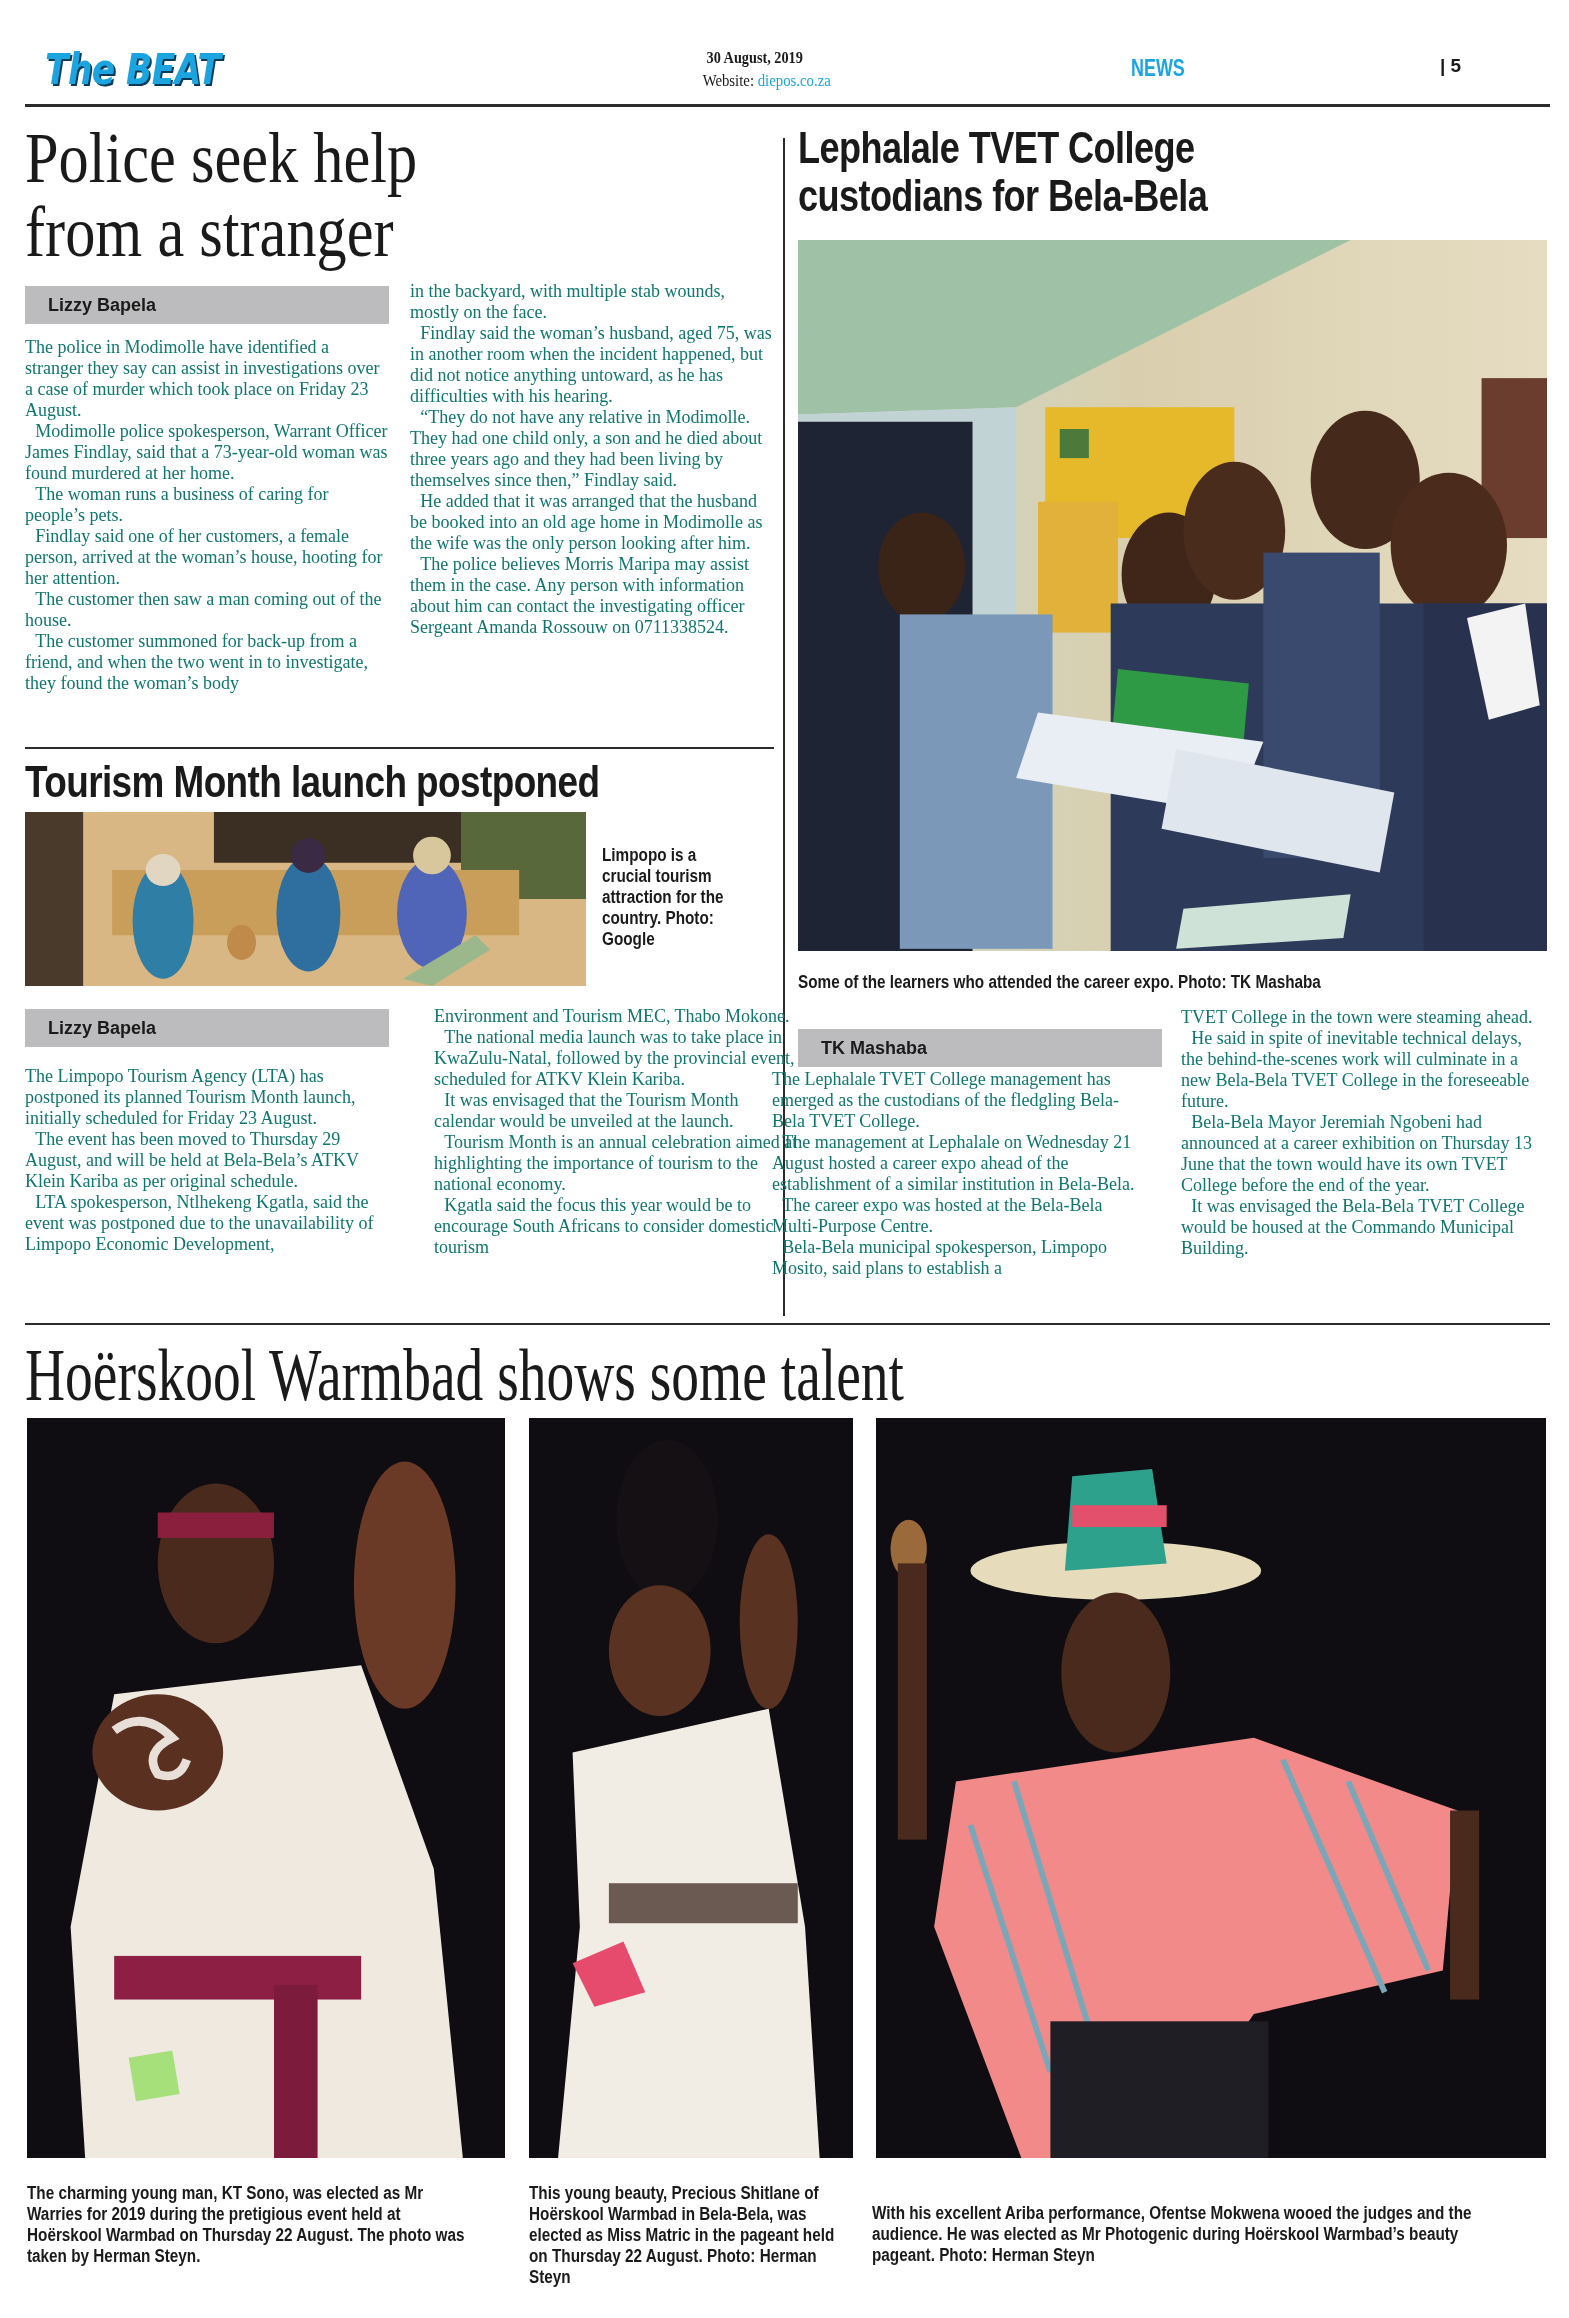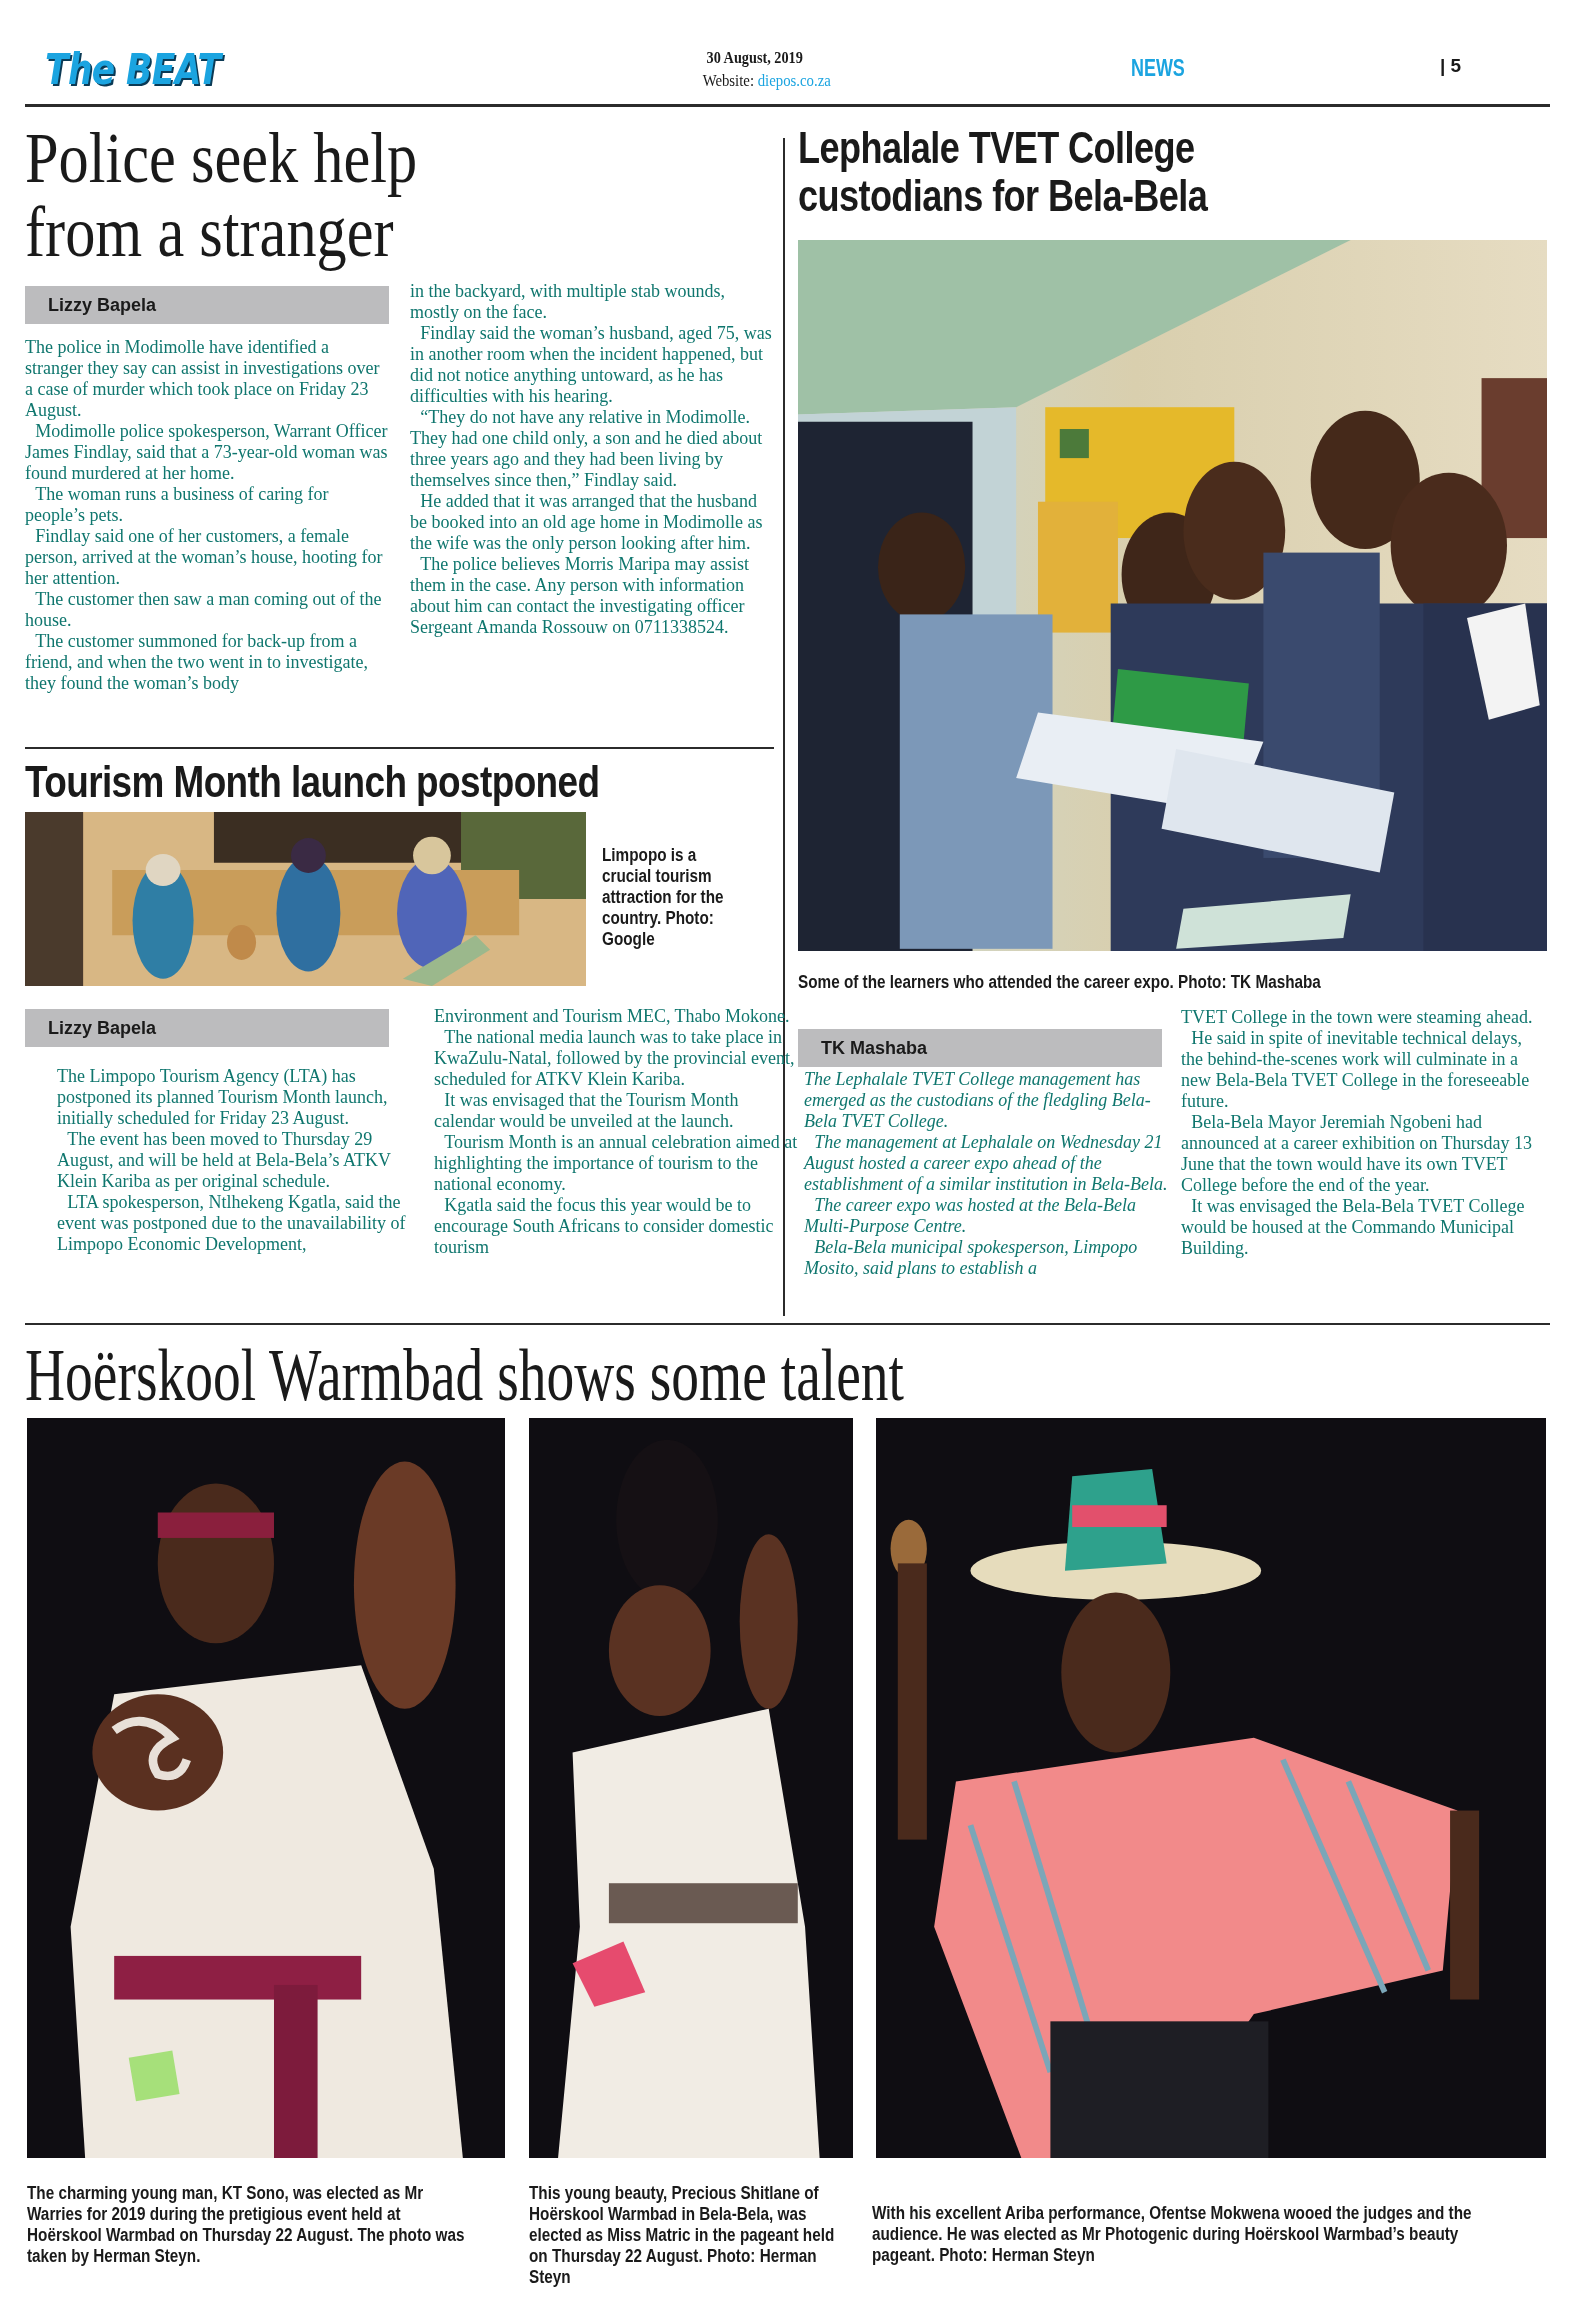--- a/index.html
+++ b/index.html
@@ -115,21 +115,21 @@
     <polygon points="330,650 640,690 600,790 300,740" fill="#e9eef4"></polygon>
     <polygon points="520,700 820,760 800,870 500,810" fill="#dfe6ee"></polygon>
     <polygon points="530,920 760,900 750,960 520,975" fill="#cfe2d8"></polygon>
   </svg>
 </div>
 <div class="abs caption" style="left:798px; top:972px; width:800px; white-space:nowrap;">Some of the learners who attended the career expo. Photo:  TK Mashaba</div>
 
 <div class="abs byline" style="left:798px; top:1029px; width:364px;">
   <span>TK Mashaba</span>
 </div>
-<div class="abs col" style="left:804px; top:1069px; width:364px;font-style:italic;">
+<div class="abs col" style="left:772px; top:1069px; width:364px;">
   <p class="first">The Lephalale TVET College management has emerged as the custodians of the fledgling Bela-Bela TVET College.</p>
   <p>The management at Lephalale on Wednesday 21 August hosted a career expo ahead of the establishment of a similar institution in Bela-Bela.</p>
   <p>The career expo was hosted at the Bela-Bela Multi-Purpose Centre.</p>
   <p>Bela-Bela municipal spokesperson, Limpopo Mosito, said plans to establish a</p>
 </div>
 <div class="abs col" style="left:1181px; top:1007px; width:364px;">
   <p class="first">TVET College in the town were steaming ahead.</p>
   <p>He said in spite of inevitable technical delays, the behind-the-scenes work will culminate in a new Bela-Bela TVET College in the foreseeable future.</p>
   <p>Bela-Bela Mayor Jeremiah Ngobeni had announced at a career exhibition on Thursday 13 June that the town would have its own TVET College before the end of the year.</p>
   <p>It was envisaged the Bela-Bela TVET College would be housed at the Commando Municipal Building.</p>
@@ -152,21 +152,21 @@
     <ellipse cx="560" cy="60" rx="26" ry="26" fill="#d8c69c"></ellipse>
     <polygon points="520,230 620,170 640,190 560,240" fill="#9bb88c"></polygon>
     <ellipse cx="298" cy="180" rx="20" ry="24" fill="#c08a4a"></ellipse>
   </svg>
 </div>
 <div class="abs caption" style="left:602px; top:845px; width:174px; line-height:21px;">Limpopo is a crucial tourism attraction for the country. Photo: Google</div>
 
 <div class="abs byline" style="left:25px; top:1009px; width:364px;">
   <span>Lizzy Bapela</span>
 </div>
-<div class="abs col" style="left:25px; top:1066px; width:364px;margin-left:32px;">
+<div class="abs col" style="left:25px; top:1066px; width:364px;">
   <p class="first">The Limpopo Tourism Agency (LTA) has postponed its planned Tourism Month launch, initially scheduled for Friday 23 August.</p>
   <p>The event has been moved to Thursday 29 August, and will be held at Bela-Bela’s ATKV Klein Kariba as per original schedule.</p>
   <p>LTA spokesperson, Ntlhekeng Kgatla, said the event was postponed due to the unavailability of Limpopo Economic Development,</p>
 </div>
 <div class="abs col" style="left:410px; top:1006px; width:364px;margin-left:24px;">
   <p class="first">Environment and Tourism MEC, Thabo Mokone.</p>
   <p>The national media launch was to take place in KwaZulu-Natal, followed by the provincial event, scheduled for ATKV Klein Kariba.</p>
   <p>It was envisaged that the Tourism Month calendar would be unveiled at the launch.</p>
   <p>Tourism Month is an annual celebration aimed at highlighting the importance of tourism to the national economy.</p>
   <p>Kgatla said the focus this year would be to encourage South Africans to consider domestic tourism</p>

